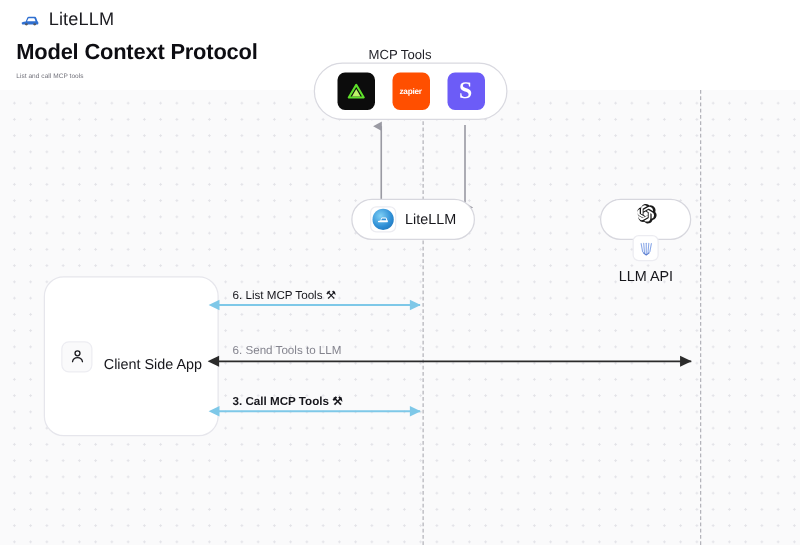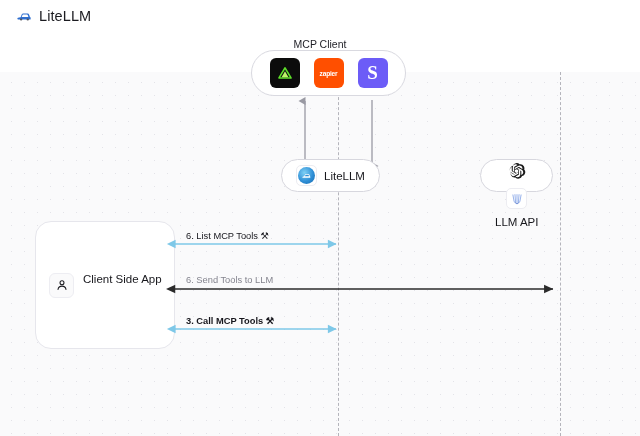--- a/index.html
+++ b/index.html
@@ -90,21 +90,21 @@
     background: radial-gradient(circle at 38% 34%, #7fd0f5 0%, #2f8fd6 55%, #1668ad 100%);
     display: flex; align-items: center; justify-content: center;
   }
 
   
   .client-box {
     position: absolute; left: 35px; top: 149px; width: 140px; height: 128px;
     background: #ffffff; border: 1.2px solid #e6e6ec; border-radius: 16px;
     display: flex; align-items: center;
   }
-  .client-inner { display: flex; align-items: flex-start; gap: 9px; padding-left: 13px; }
+  .client-inner { display: flex; align-items: flex-end; gap: 9px; padding-left: 13px; }
   .client-ico {
     width: 25px; height: 25px; border-radius: 6px;
     background: #fafafb; border: 1px solid #ededf2;
     display: flex; align-items: center; justify-content: center; flex: 0 0 auto;
   }
   .client-label { font-size: 11.5px; color: #17171c; white-space: nowrap; }
 
   
   .msg { position: absolute; }
   .msg-text {
@@ -126,28 +126,32 @@
           <path d="M2 15.5c1.4-.6 3-1 4.5-1.1l1.7-4.2c.3-.8 1-1.2 1.8-1.2h6.3c1 0 1.8.6 2.1 1.5l1.3 3.7c.6.2 1 .7 1 1.3v1.3c0 .5-.4.9-.9.9H3c-.6 0-1-.4-1-1z" fill="#2f6fd0"></path>
           <path d="M9.6 10.6h5.9c.5 0 .9.3 1.1.8l.9 2.6h-9.6z" fill="#ffffff"></path>
           <ellipse cx="7.2" cy="17.6" rx="1.7" ry="1.3" fill="#56585e"></ellipse>
           <ellipse cx="16.6" cy="17.6" rx="1.7" ry="1.3" fill="#56585e"></ellipse>
         </svg>
       </span>
       <span class="brand-name">LiteLLM</span>
     </div>
   </div>
 
+  <div class="page-head">
+    <div class="page-title">Model Context Protocol</div>
+    <div class="page-sub">List and call MCP tools</div>
+  </div>
 
   <div class="canvas">
 
     <div class="lifeline" style="left:338px;"></div>
     <div class="lifeline" style="left:560px;"></div>
 
     <div>
-      <div class="mcp-label">MCP Client</div>
+      <div class="mcp-label">MCP Tools</div>
       <div class="mcp-box">
 
         <div class="tool-ico dark">
           <svg width="18" height="18" viewBox="0 0 24 24" aria-hidden="true">
             <path d="M12 5.2 20 18.6H4z" fill="none" stroke="#5ee02a" stroke-width="2.2" stroke-linejoin="round"></path>
             <path d="M12 9.6 16.6 17.6H7.4z" fill="#bff56a"></path>
           </svg>
         </div>
 
         <div class="tool-ico zapier">

